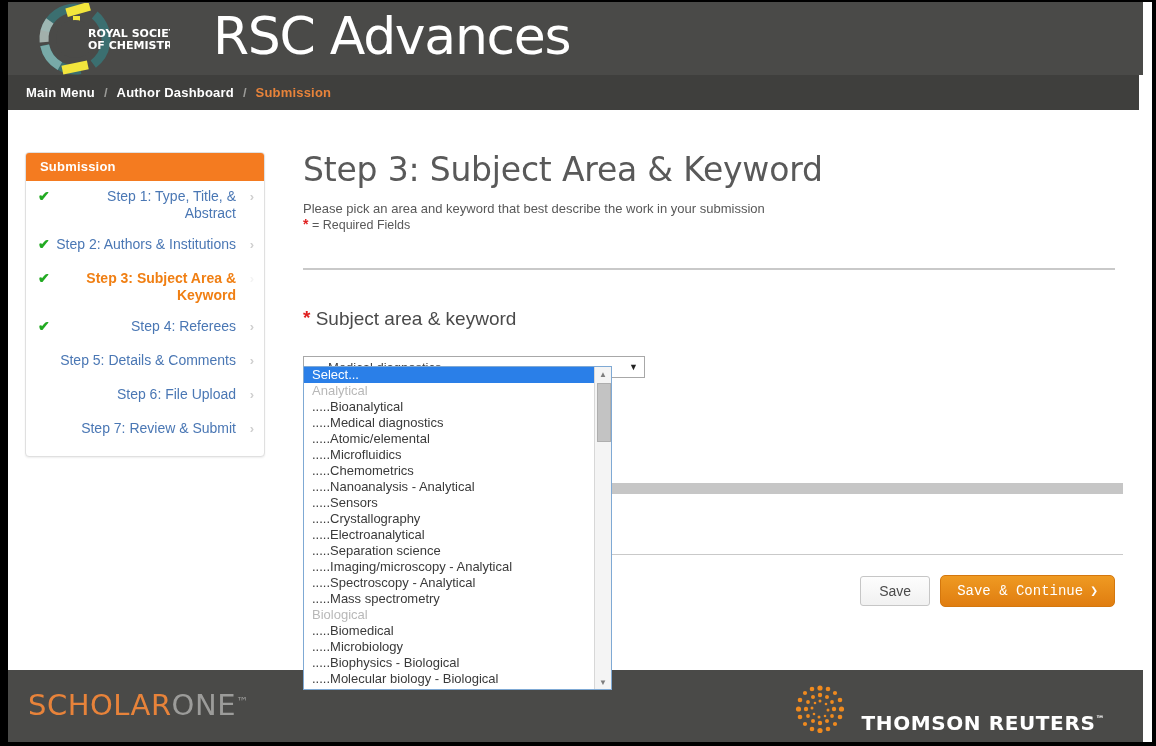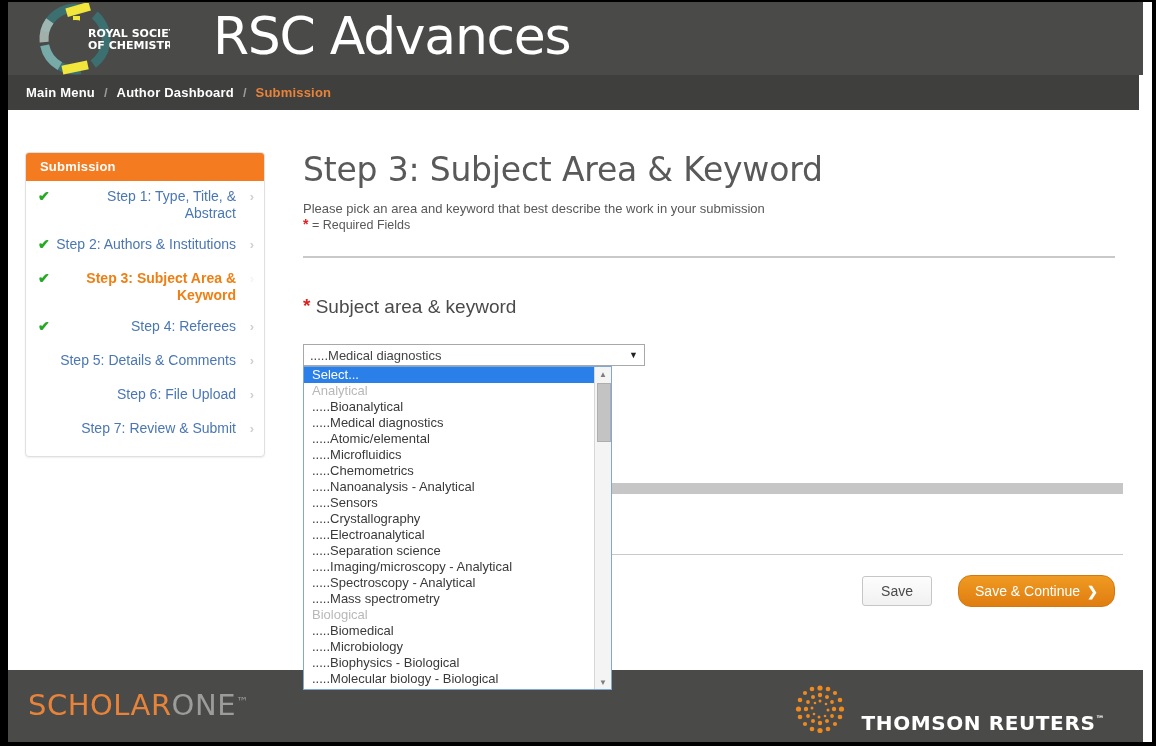--- a/index.html
+++ b/index.html
@@ -154,21 +154,21 @@
     margin: 0 0 12px 0;
     font-family: "DejaVu Sans", sans-serif;
   }
   #subtitle {
     font-size: 13px;
     color: #585858;
   }
   #required-note {
     font-size: 12.5px;
     color: #585858;
-    margin-bottom: 24px;
+    margin-bottom: 36px;
   }
   .req-star {
     color: #e02020;
     font-weight: bold;
     font-size: 14px;
   }
   #divider-top {
     height: 2px;
     background: #c9c9c9;
     border-bottom: 1px solid #ffffff;
@@ -213,43 +213,43 @@
     width: 820px; height: 1px;
     background: #c9c9c9;
   }
 
   
   #buttons {
     position: absolute;
     right: 28px; top: 465px;
     display: flex;
     align-items: center;
-    gap: 26px;
+    gap: 10px;
   }
   #save-btn {
     background: linear-gradient(#fdfdfd,#f1f1f1);
     border: 1px solid #c6c6c6;
     border-radius: 3px;
     color: #4a4a4a;
     font-size: 14px;
     padding: 6px 18px;
     cursor: pointer;
     font-family: "Liberation Sans", sans-serif;
   }
   #save-continue-btn {
     background: linear-gradient(#ef9a22,#e07d10);
     border: 1px solid #d4770d;
-    border-radius: 13px;
+    border-radius: 5px;
     color: #ffffff;
     font-size: 14px;
     padding: 7px 16px;
     cursor: pointer;
     font-weight: 400;
     display: flex; align-items: center; gap: 7px;
-    font-family: Liberation Sans, sans-serif;
+    font-family: Liberation Mono, monospace;
   }
   #save-continue-btn .chev { font-weight: bold; font-size: 13px; }
 
   
   #dropdown {
     position: absolute;
     left: 303px; top: 366px;
     width: 309px;
     height: 324px;
     background: #ffffff;

